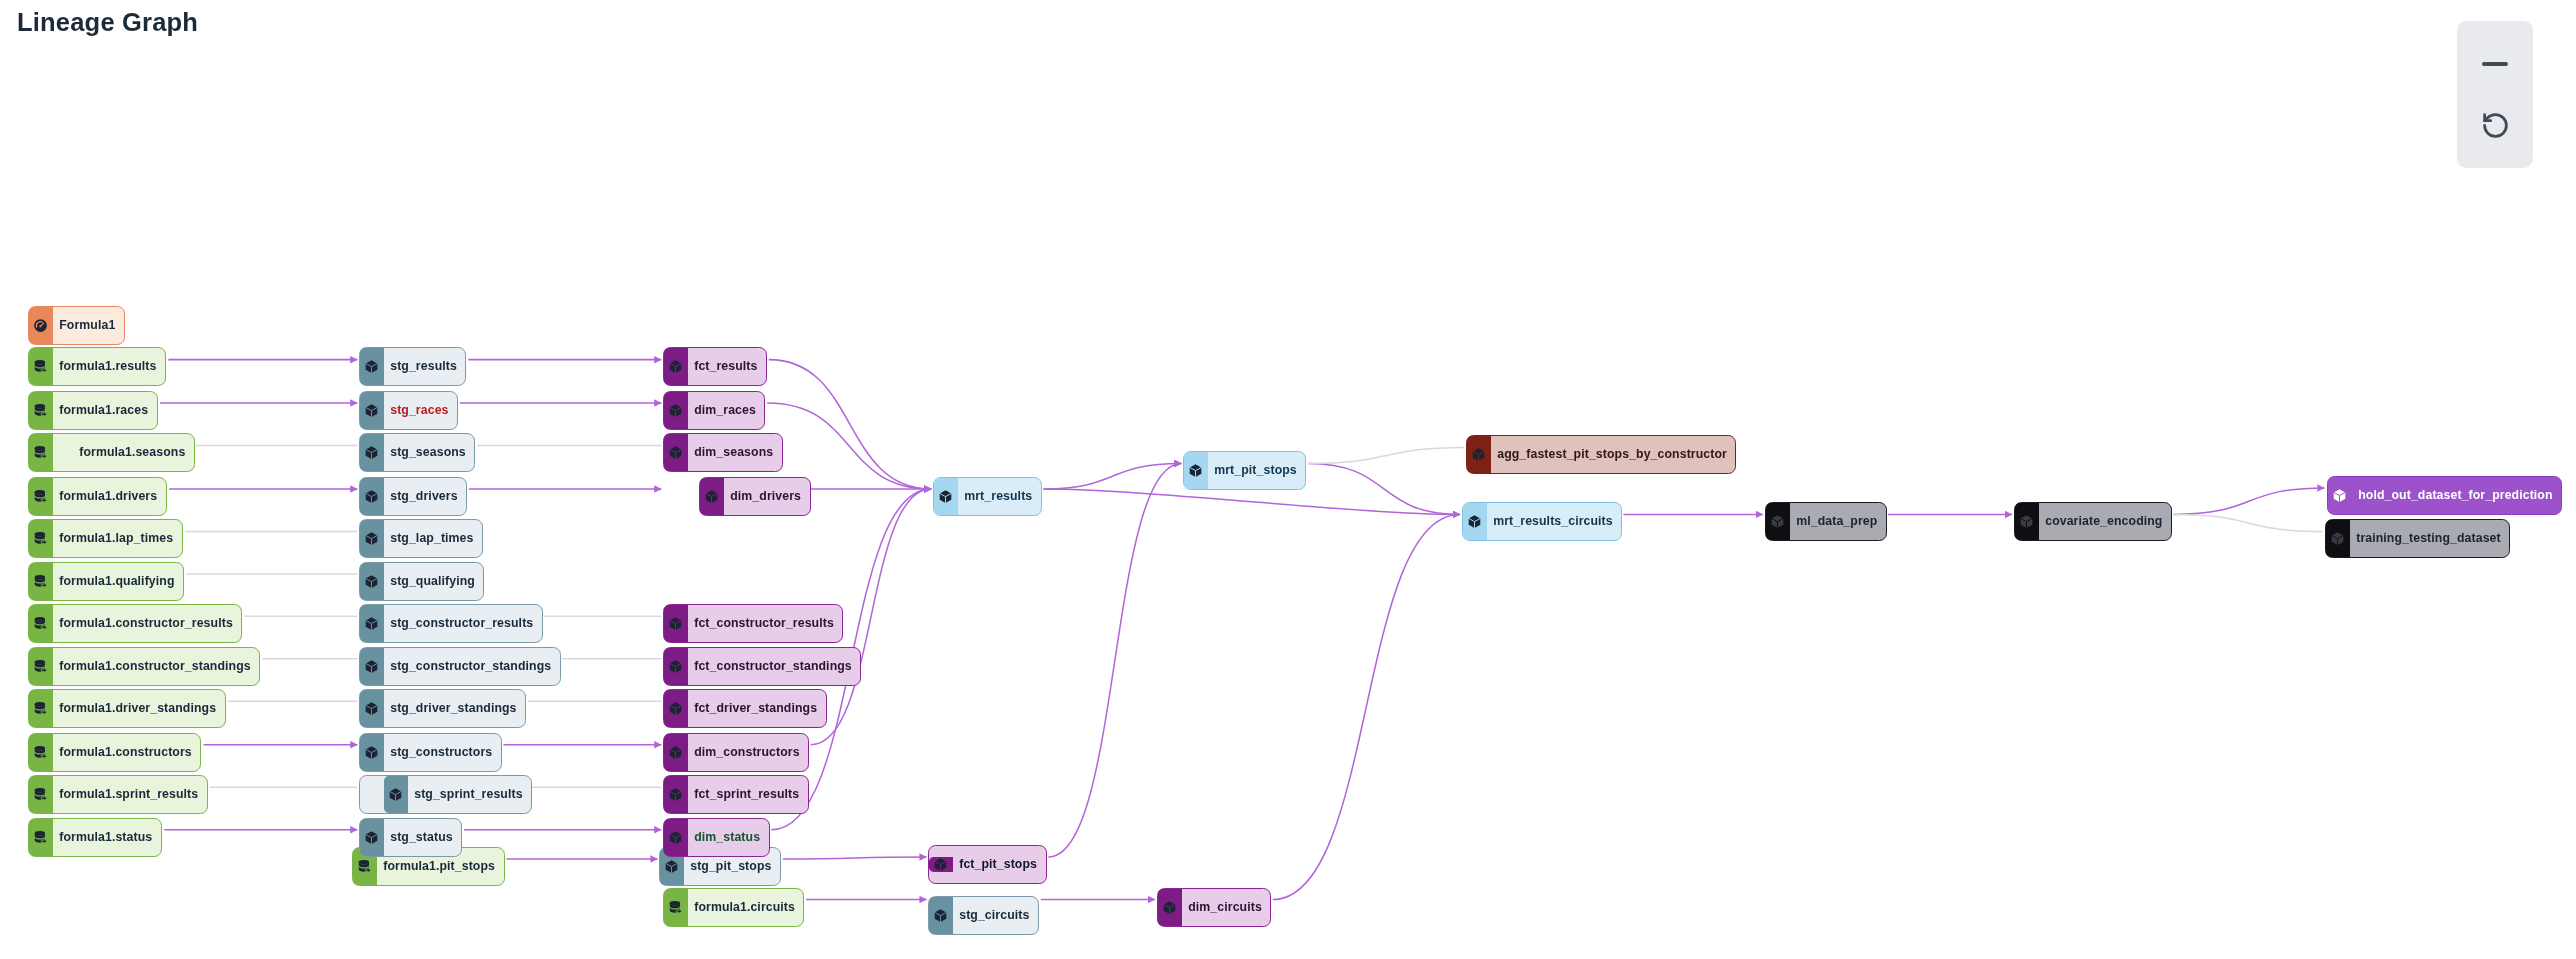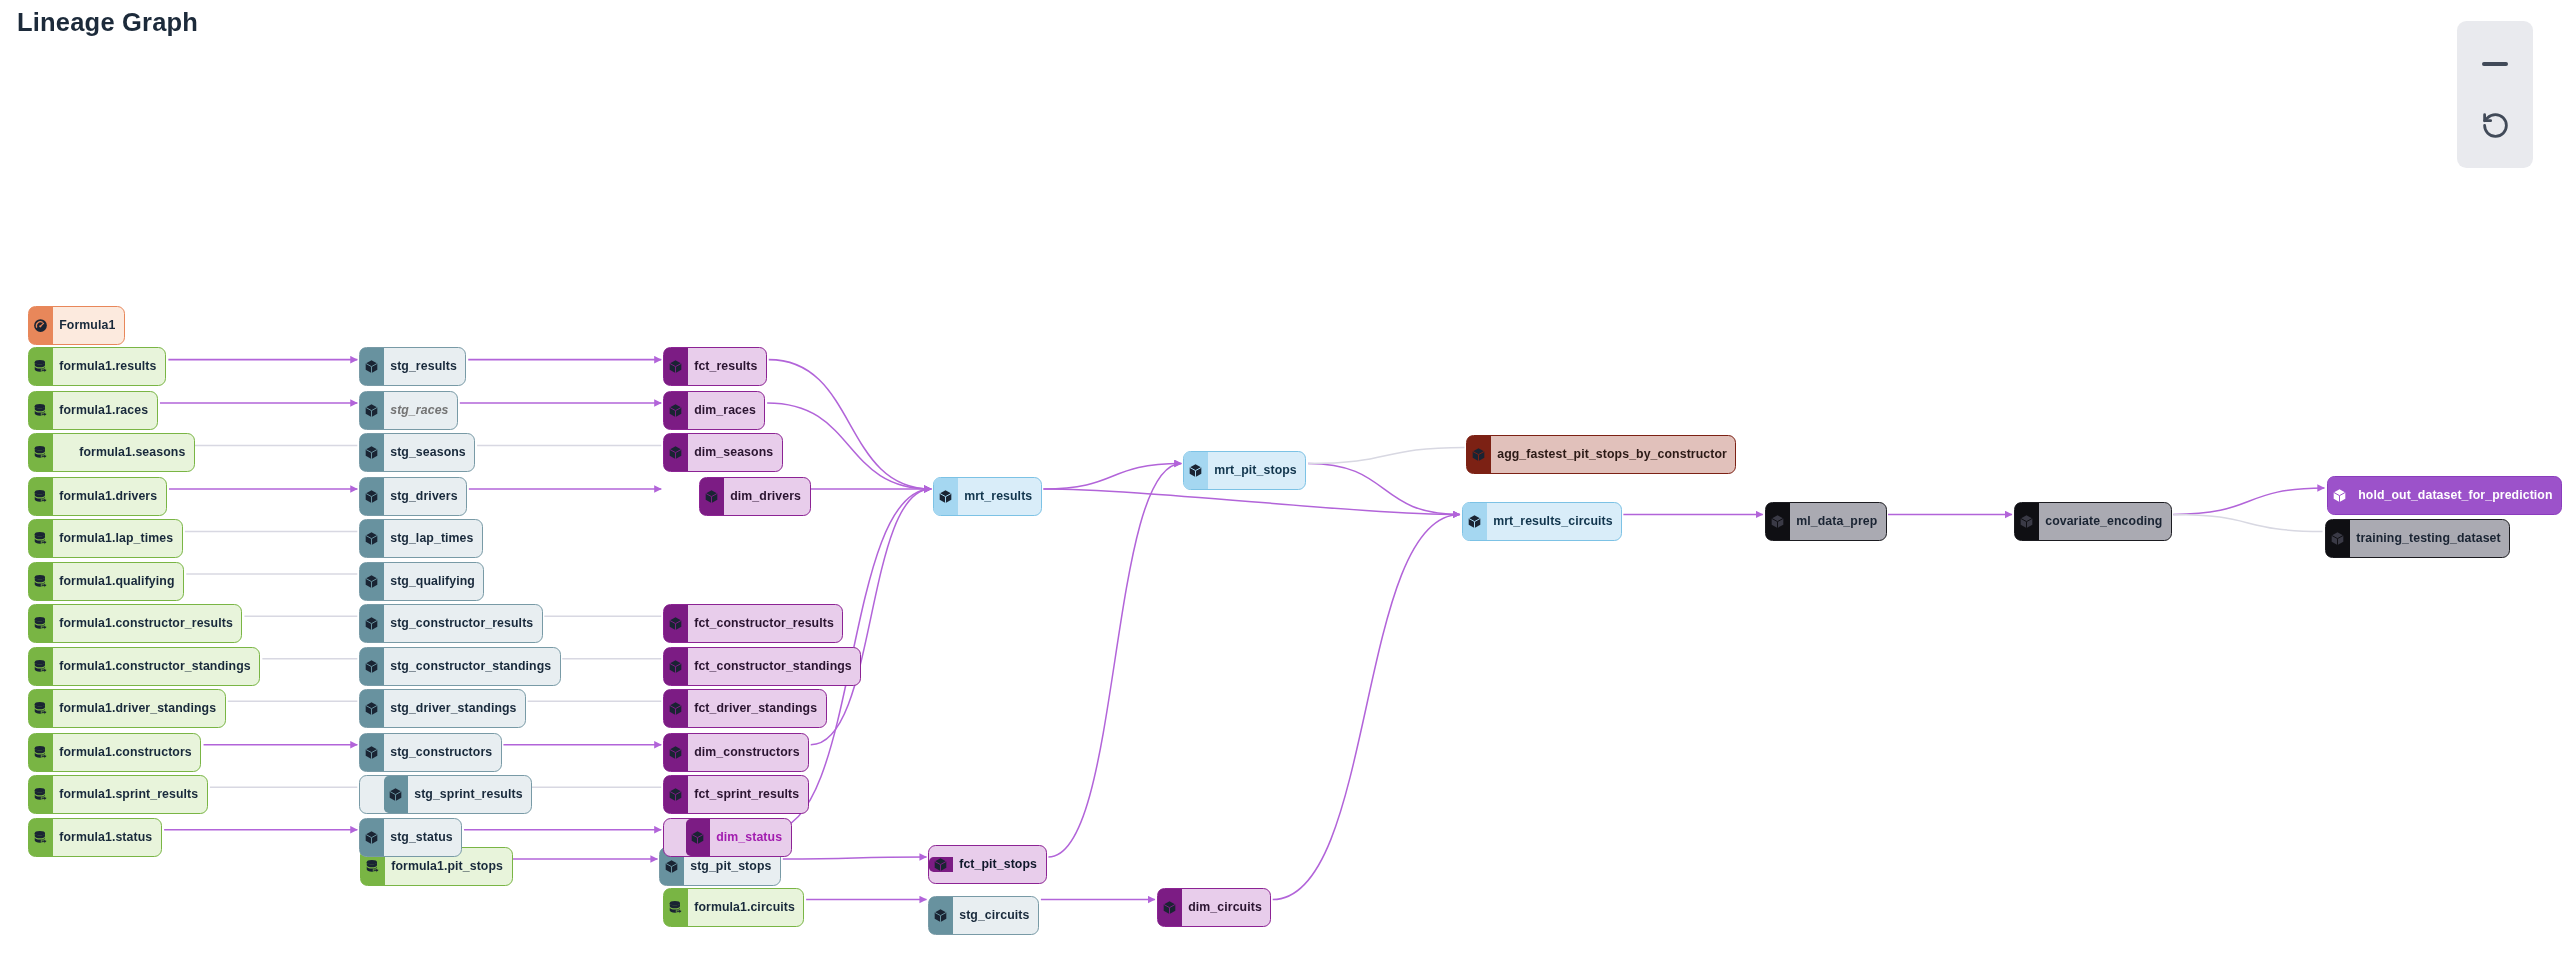--- a/index.html
+++ b/index.html
@@ -240,21 +240,21 @@
           <g fill="#1a2433">
     <ellipse cx="11" cy="5" rx="8.2" ry="3.3"></ellipse>
     <path d="M2.8 5v5c0 1.9 3.7 3.3 8.2 3.3s8.2-1.4 8.2-3.3V5c0 1.9-3.7 3.3-8.2 3.3S2.8 6.9 2.8 5z"></path>
     <path d="M2.8 11.9v5c0 1.9 3.7 3.3 8.2 3.3s8.2-1.4 8.2-3.3v-5c0 1.9-3.7 3.3-8.2 3.3s-8.2-1.4-8.2-3.3z"></path>
     <path d="M13.2 16.3h4.6v-2l4.4 3.7-4.4 3.7v-2h-4.6z" stroke="#79b544" stroke-width="1.2"></path>
           </g>
         </svg>
       </span>
       <span class="lbl">formula1.status</span>
     </div>
-    <div class="node" style="left: 360px; top: 847px; background: rgb(232, 244, 219); border-color: rgb(121, 181, 68); color: rgb(24, 41, 59);">
+    <div class="node" style="left: 352px; top: 847px; background: rgb(232, 244, 219); border-color: rgb(121, 181, 68); color: rgb(24, 41, 59);">
       <span class="chip" style="background: rgb(121, 181, 68);">
         <svg width="15" height="15" viewBox="0 0 24 24" xmlns="http://www.w3.org/2000/svg">
           <g fill="#1a2433">
     <ellipse cx="11" cy="5" rx="8.2" ry="3.3"></ellipse>
     <path d="M2.8 5v5c0 1.9 3.7 3.3 8.2 3.3s8.2-1.4 8.2-3.3V5c0 1.9-3.7 3.3-8.2 3.3S2.8 6.9 2.8 5z"></path>
     <path d="M2.8 11.9v5c0 1.9 3.7 3.3 8.2 3.3s8.2-1.4 8.2-3.3v-5c0 1.9-3.7 3.3-8.2 3.3s-8.2-1.4-8.2-3.3z"></path>
     <path d="M13.2 16.3h4.6v-2l4.4 3.7-4.4 3.7v-2h-4.6z" stroke="#79b544" stroke-width="1.2"></path>
           </g>
         </svg>
       </span>
@@ -275,21 +275,21 @@
     </div>
     <div class="node" style="left: 359px; top: 347px; background: rgb(232, 238, 241); border-color: rgb(120, 154, 166); color: rgb(24, 41, 59);">
       <span class="chip" style="background: rgb(104, 146, 159);">
         <svg width="15" height="15" viewBox="0 0 24 24" xmlns="http://www.w3.org/2000/svg">
     <path d="M12 1.8 21.3 7v10L12 22.2 2.7 17V7Z" fill="#1a2433"></path>
     <path d="M2.7 7 12 12.2 21.3 7 M12 12.2 V22.2" fill="none" stroke="#68929f" stroke-width="1.6"></path>
         </svg>
       </span>
       <span class="lbl">stg_results</span>
     </div>
-    <div class="node" style="left: 359px; top: 391px; background: rgb(232, 238, 241); border-color: rgb(120, 154, 166); color: #737373; font-style: italic;">
+    <div class="node" style="left: 359px; top: 391px; background: rgb(232, 238, 241); border-color: rgb(120, 154, 166); color: #b91c1c;">
       <span class="chip" style="background: rgb(104, 146, 159);">
         <svg width="15" height="15" viewBox="0 0 24 24" xmlns="http://www.w3.org/2000/svg">
     <path d="M12 1.8 21.3 7v10L12 22.2 2.7 17V7Z" fill="#1a2433"></path>
     <path d="M2.7 7 12 12.2 21.3 7 M12 12.2 V22.2" fill="none" stroke="#68929f" stroke-width="1.6"></path>
         </svg>
       </span>
       <span class="lbl">stg_races</span>
     </div>
     <div class="node" style="left: 359px; top: 433px; background: rgb(232, 238, 241); border-color: rgb(120, 154, 166); color: rgb(24, 41, 59);">
       <span class="chip" style="background: rgb(104, 146, 159);">
@@ -473,21 +473,21 @@
     </div>
     <div class="node" style="left: 663px; top: 775px; background: rgb(232, 205, 235); border-color: rgb(140, 35, 148); color: rgb(42, 20, 48);">
       <span class="chip" style="background: rgb(124, 28, 132);">
         <svg width="15" height="15" viewBox="0 0 24 24" xmlns="http://www.w3.org/2000/svg">
     <path d="M12 1.8 21.3 7v10L12 22.2 2.7 17V7Z" fill="#1a2433"></path>
     <path d="M2.7 7 12 12.2 21.3 7 M12 12.2 V22.2" fill="none" stroke="#7c1c84" stroke-width="1.6"></path>
         </svg>
       </span>
       <span class="lbl">fct_sprint_results</span>
     </div>
-    <div class="node" style="left: 663px; top: 818px; background: rgb(232, 205, 235); border-color: rgb(140, 35, 148); color: #a21caf; padding-left: 22px;">
+    <div class="node" style="left: 663px; top: 818px; background: rgb(232, 205, 235); border-color: rgb(140, 35, 148); color: #14532d;">
       <span class="chip" style="background: rgb(124, 28, 132);">
         <svg width="15" height="15" viewBox="0 0 24 24" xmlns="http://www.w3.org/2000/svg">
     <path d="M12 1.8 21.3 7v10L12 22.2 2.7 17V7Z" fill="#1a2433"></path>
     <path d="M2.7 7 12 12.2 21.3 7 M12 12.2 V22.2" fill="none" stroke="#7c1c84" stroke-width="1.6"></path>
         </svg>
       </span>
       <span class="lbl">dim_status</span>
     </div>
     <div class="node" style="left: 928px; top: 845px; background: rgb(232, 205, 235); border-color: rgb(140, 35, 148); color: #0f172a; align-items: center;">
       <span class="chip" style="background: rgb(124, 28, 132);">

